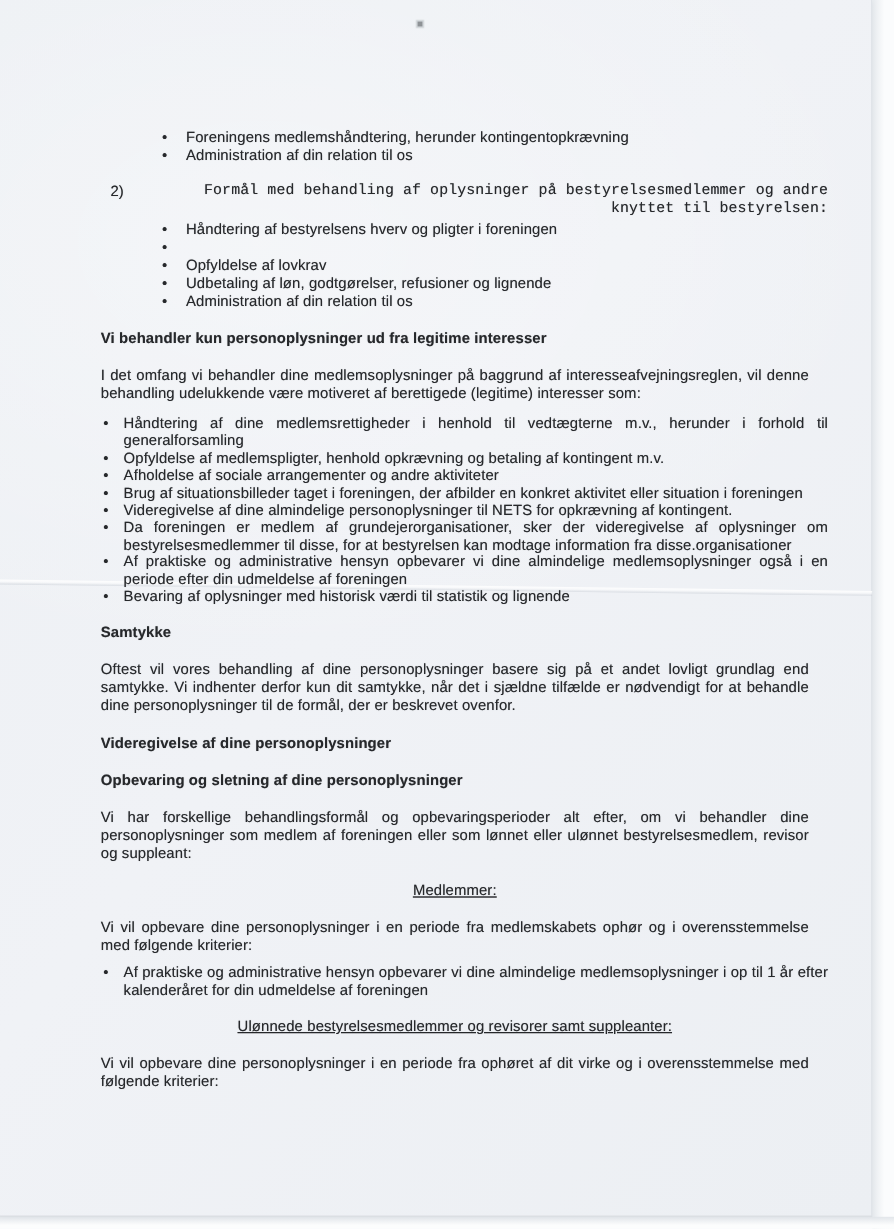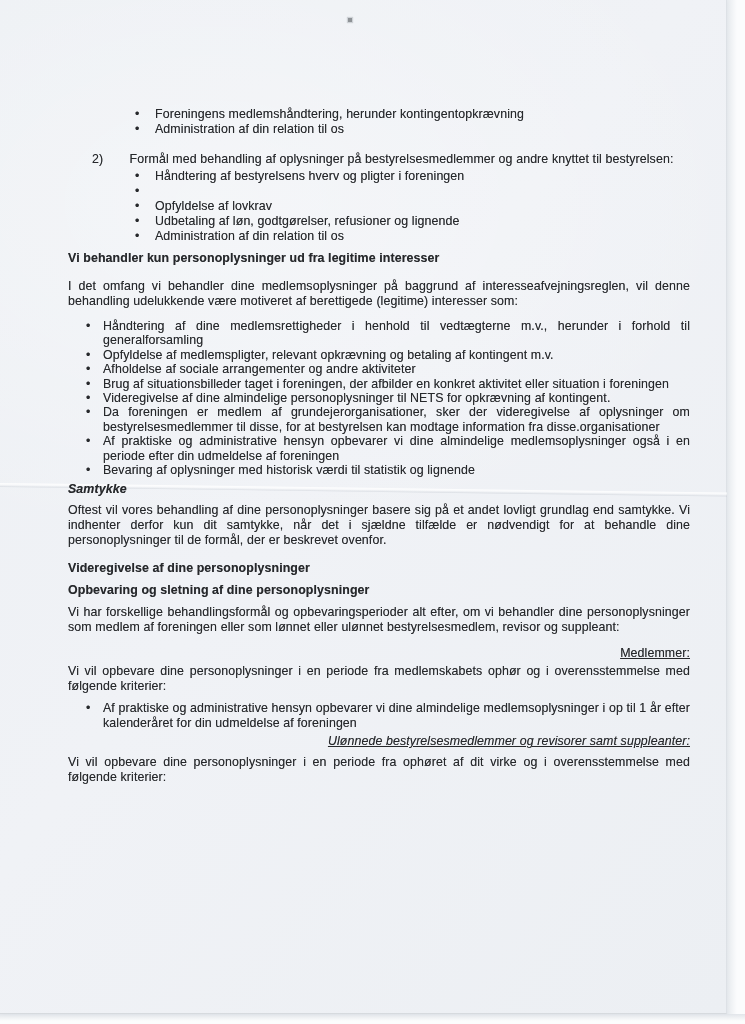--- a/index.html
+++ b/index.html
@@ -62,44 +62,44 @@
     left: 68px; top: 0;
     width: 622px;
     padding-top: 107px;
     font-size: 12.4px;
     line-height: 15px;
     letter-spacing: 0.1px;
     color: #26282b;
     text-shadow: 0 0 0.6px rgba(45,48,52,0.5);
   }
 
-  p { margin: 0; text-align: justify; }
+  p { margin: 16px; text-align: justify; }
   ul { margin: 0; padding: 0; list-style: none; }
   .li { display: flex; line-height: 14.4px; }
   .li-text { flex: 1; text-align: justify; }
   .toplist .li { line-height: 15px; }
   .toplist .li-text { text-align: left; }
   .dot { flex: none; }
   .toplist .dot { margin-left: 67px; width: 20px; }
   .mainlist .dot { margin-left: 18px; width: 17px; }
 
   .numbered { display: flex; }
   .num { flex: none; margin-left: 24px; width: 21px; }
-  .num-text { flex: 1; text-align: center; }
+  .num-text { flex: 1; text-align: right; font-family: Liberation Mono, monospace; }
 
   .h { font-weight: 700; text-align: left; }
-  .sub { text-decoration: underline; text-align: right; }
+  .sub { text-decoration: underline; text-align: center; }
 
   .mb0  { margin-bottom: 0; }
   .mb1  { margin-bottom: 1px; }
   .mb2  { margin-bottom: 2px; }
   .mb3  { margin-bottom: 3px; }
   .mb4  { margin-bottom: 4px; }
   .mb5  { margin-bottom: 5px; }
-  .mb6  { margin-bottom: 6px; font-style: italic; }
+  .mb6  { margin-bottom: 6px; }
   .mb7  { margin-bottom: 7px; }
   .mb8  { margin-bottom: 8px; }
   .mb10 { margin-bottom: 10px; }
   .mb11 { margin-bottom: 11px; }
   .mb13 { margin-bottom: 13px; }
   .mb15 { margin-bottom: 15px; }
 </style>
 </head>
 <body>
 
@@ -149,21 +149,21 @@
 
       <p class="h mb13">Vi behandler kun personoplysninger ud fra legitime interesser</p>
       <p class="mb10">I det omfang vi behandler dine medlemsoplysninger på baggrund af interesseafvejningsreglen, vil denne behandling udelukkende være motiveret af berettigede (legitime) interesser som:</p>
       <ul class="mainlist mb5">
         <li class="li">
           <span class="dot">•</span>
           <span class="li-text">Håndtering af dine medlemsrettigheder i henhold til vedtægterne m.v., herunder i forhold til generalforsamling</span>
         </li>
         <li class="li">
           <span class="dot">•</span>
-          <span class="li-text">Opfyldelse af medlemspligter, relevant opkrævning og betaling af kontingent m.v.</span>
+          <span class="li-text">Opfyldelse af medlemspligter, henhold opkrævning og betaling af kontingent m.v.</span>
         </li>
         <li class="li">
           <span class="dot">•</span>
           <span class="li-text">Afholdelse af sociale arrangementer og andre aktiviteter</span>
         </li>
         <li class="li">
           <span class="dot">•</span>
           <span class="li-text">Brug af situationsbilleder taget i foreningen, der afbilder en konkret aktivitet eller situation i foreningen</span>
         </li>
         <li class="li">

